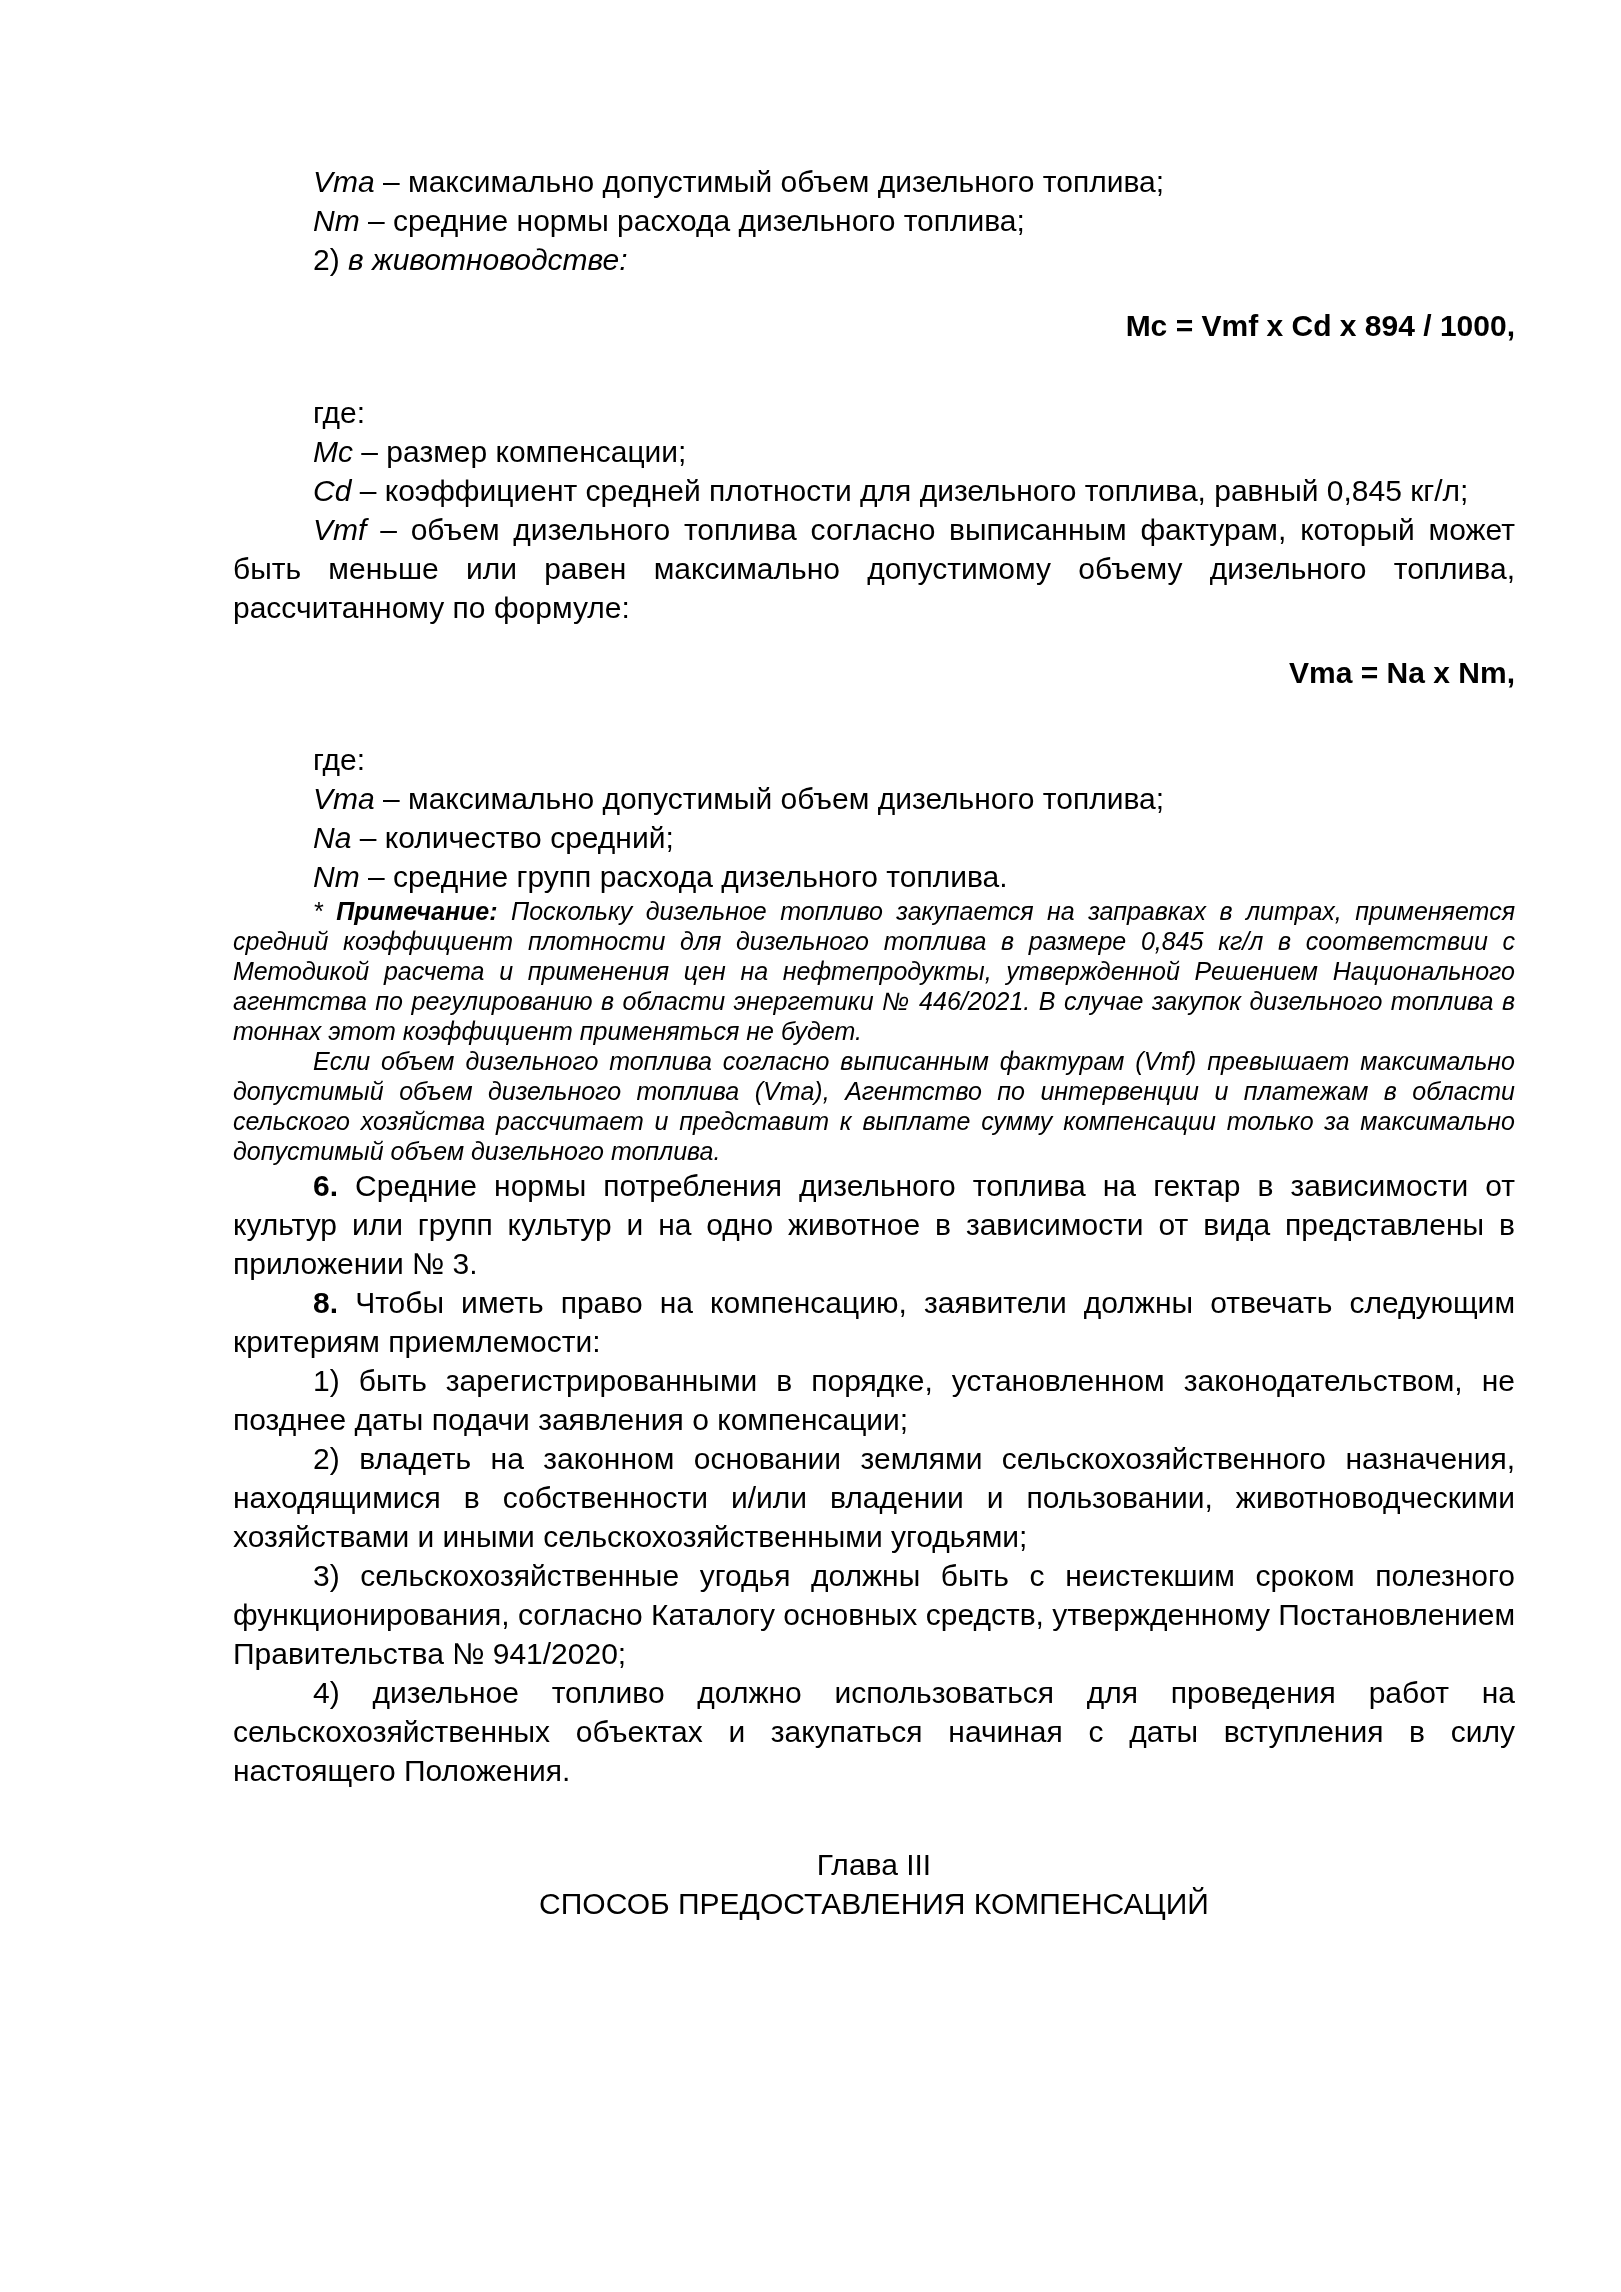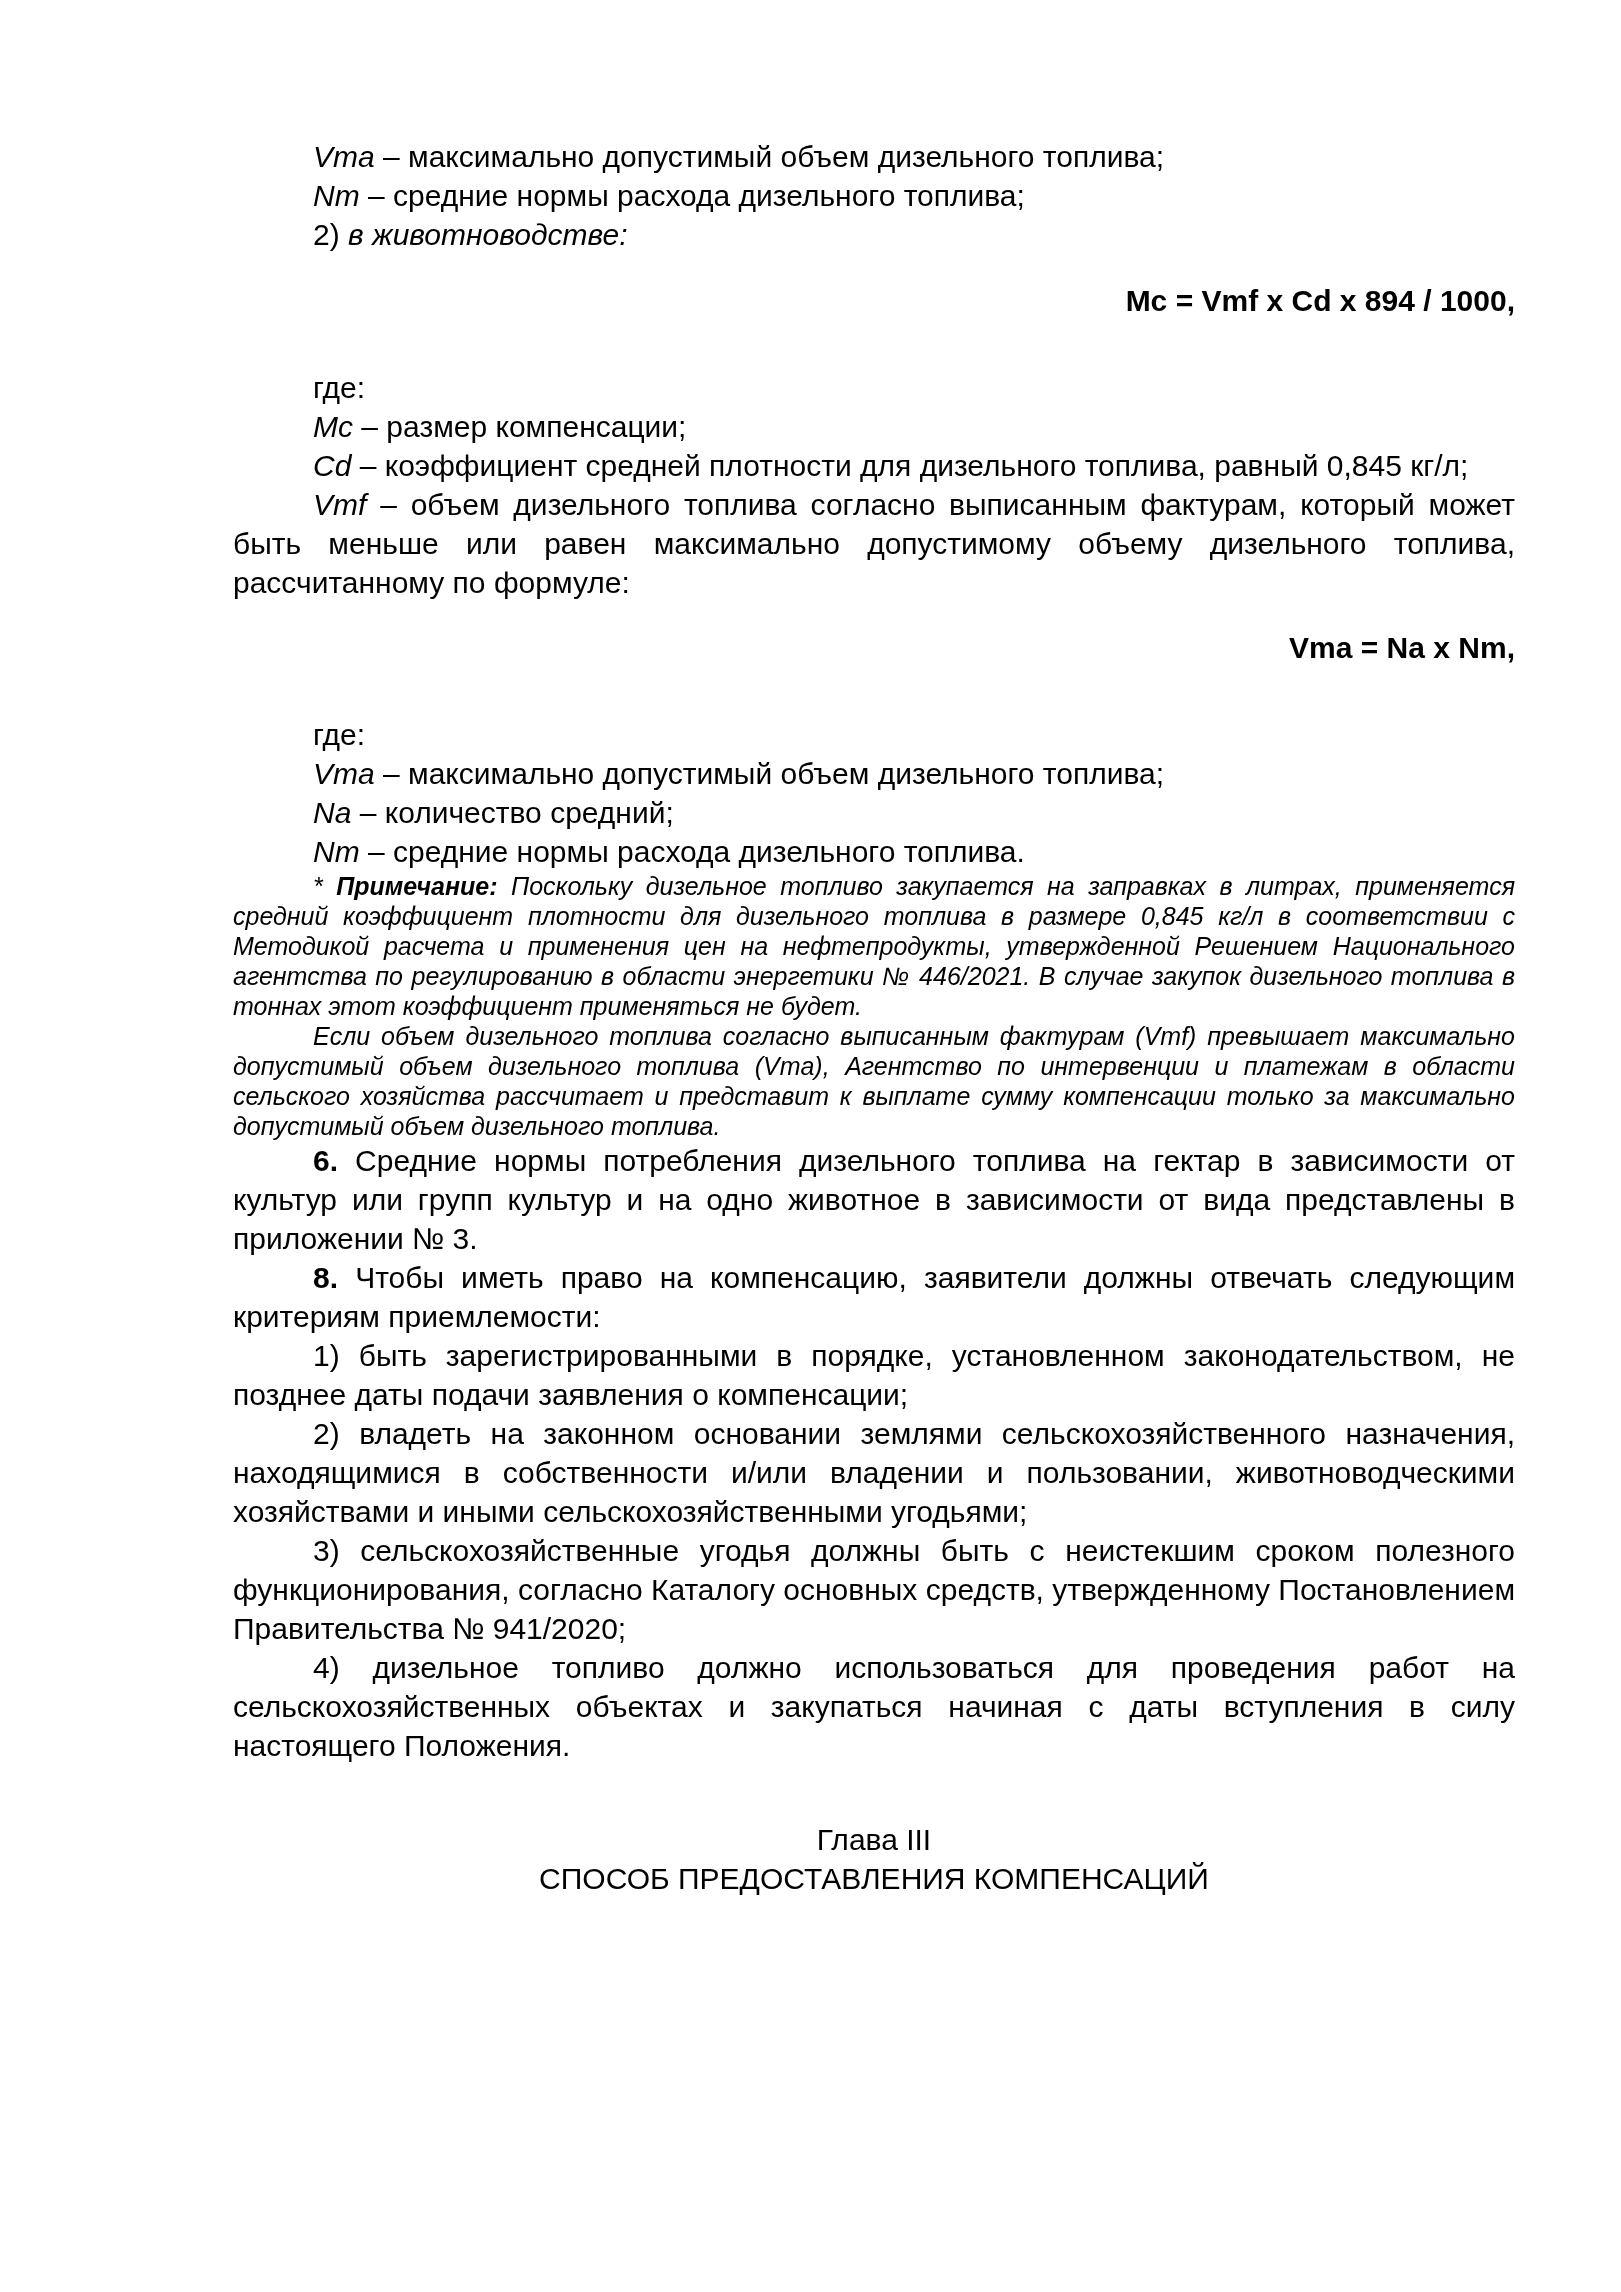--- a/index.html
+++ b/index.html
@@ -1,18 +1,18 @@
 <!DOCTYPE html>
 <html><head>
 <meta charset="utf-8">
 <style>
   html, body { margin: 0; padding: 0; background: #ffffff; }
   body { width: 1621px; height: 2293px; position: relative; overflow: hidden; }
   .page {
-    position: absolute; left: 233px; top: 137px; width: 1282px;
+    position: absolute; left: 233px; top: 162px; width: 1282px;
     font-family: "Liberation Sans", sans-serif; color: #000;
     font-size: 30px; line-height: 39px;
   }
   p { margin: 0; }
   .ind { text-indent: 80px; }
   .just { text-align: justify; text-align-last: left; }
   .i { font-style: italic; }
   .b { font-weight: bold; }
   .formula { text-align: right; font-weight: bold; }
   .note { font-size: 25px; line-height: 30px; font-style: italic; }
@@ -32,21 +32,21 @@
   <p class="ind" style="margin-top:48px;">где:</p>
   <p class="ind just"><span class="i">Mc</span><span> – размер компенсации;</span></p>
   <p class="ind just"><span class="i">Cd</span><span> – коэффициент средней плотности для дизельного топлива, равный 0,845 кг/л;</span></p>
   <p class="ind just"><span class="i">Vmf</span><span> – объем дизельного топлива согласно выписанным фактурам, который может быть меньше или равен максимально допустимому объему дизельного топлива, рассчитанному по формуле:</span></p>
 
   <p class="formula" style="margin-top:26.5px;">Vma = Na x Nm,</p>
 
   <p class="ind" style="margin-top:48px;">где:</p>
   <p class="ind"><span class="i">Vma</span><span> – максимально допустимый объем дизельного топлива;</span></p>
   <p class="ind"><span class="i">Na</span><span> – количество средний;</span></p>
-  <p class="ind"><span class="i">Nm</span><span> – средние нормы расхода дизельного топлива.</span></p>
+  <p class="ind"><span class="i">Nm</span><span> – средние групп расхода дизельного топлива.</span></p>
 
   <p class="note ind just"><span>* </span><span class="b">Примечание:</span><span> Поскольку дизельное топливо закупается на заправках в литрах, применяется средний коэффициент плотности для дизельного топлива в размере 0,845 кг/л в соответствии с Методикой расчета и применения цен на нефтепродукты, утвержденной Решением Национального агентства по регулированию в области энергетики № 446/2021. В случае закупок дизельного топлива в тоннах этот коэффициент применяться не будет.</span></p>
   <p class="note ind just">Если объем дизельного топлива согласно выписанным фактурам (Vmf) превышает максимально допустимый объем дизельного топлива (Vma), Агентство по интервенции и платежам в области сельского хозяйства рассчитает и представит к выплате сумму компенсации только за максимально допустимый объем дизельного топлива.</p>
 
   <p class="ind just"><span class="b">6.</span><span> Средние нормы потребления дизельного топлива на гектар в зависимости от культур или групп культур и на одно животное в зависимости от вида представлены в приложении № 3.</span></p>
   <p class="ind just"><span class="b">8.</span><span> Чтобы иметь право на компенсацию, заявители должны отвечать следующим критериям приемлемости:</span></p>
 
   <p class="ind just">1) быть зарегистрированными в порядке, установленном законодательством, не позднее даты подачи заявления о компенсации;</p>
   <p class="ind just">2) владеть на законном основании землями сельскохозяйственного назначения, находящимися в собственности и/или владении и пользовании, животноводческими хозяйствами и иными сельскохозяйственными угодьями;</p>
   <p class="ind just">3) сельскохозяйственные угодья должны быть с неистекшим сроком полезного функционирования, согласно Каталогу основных средств, утвержденному Постановлением Правительства № 941/2020;</p>

